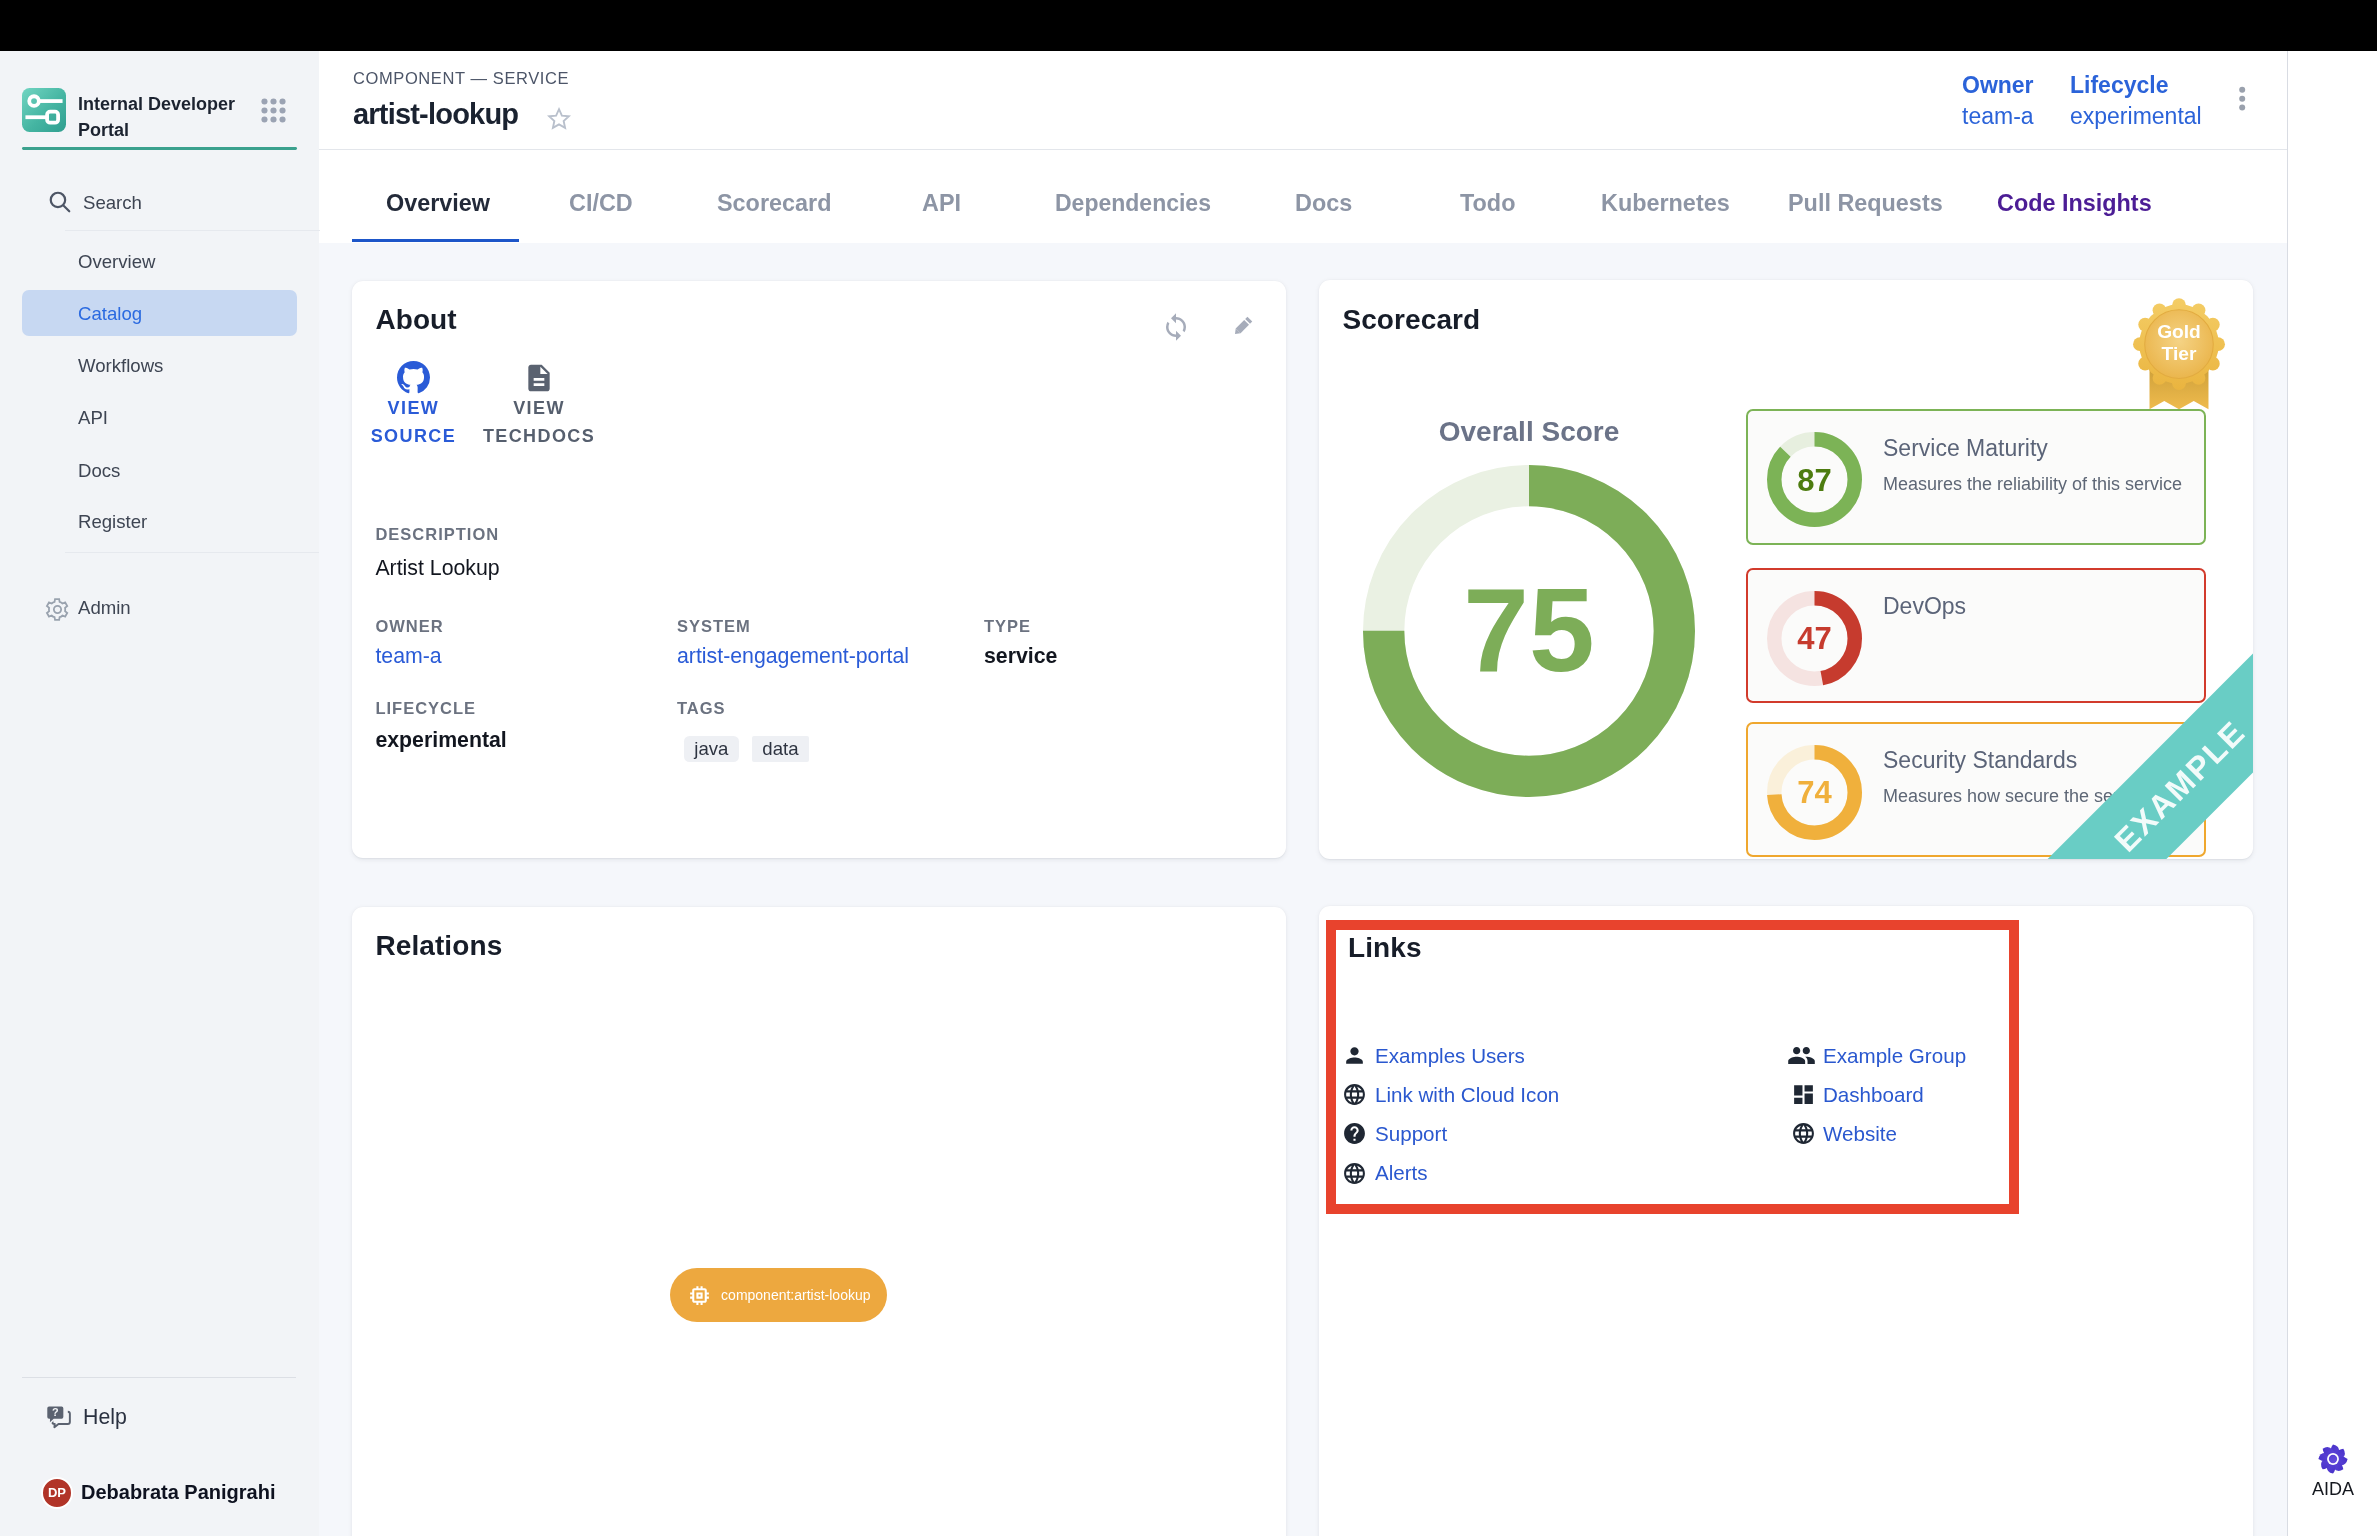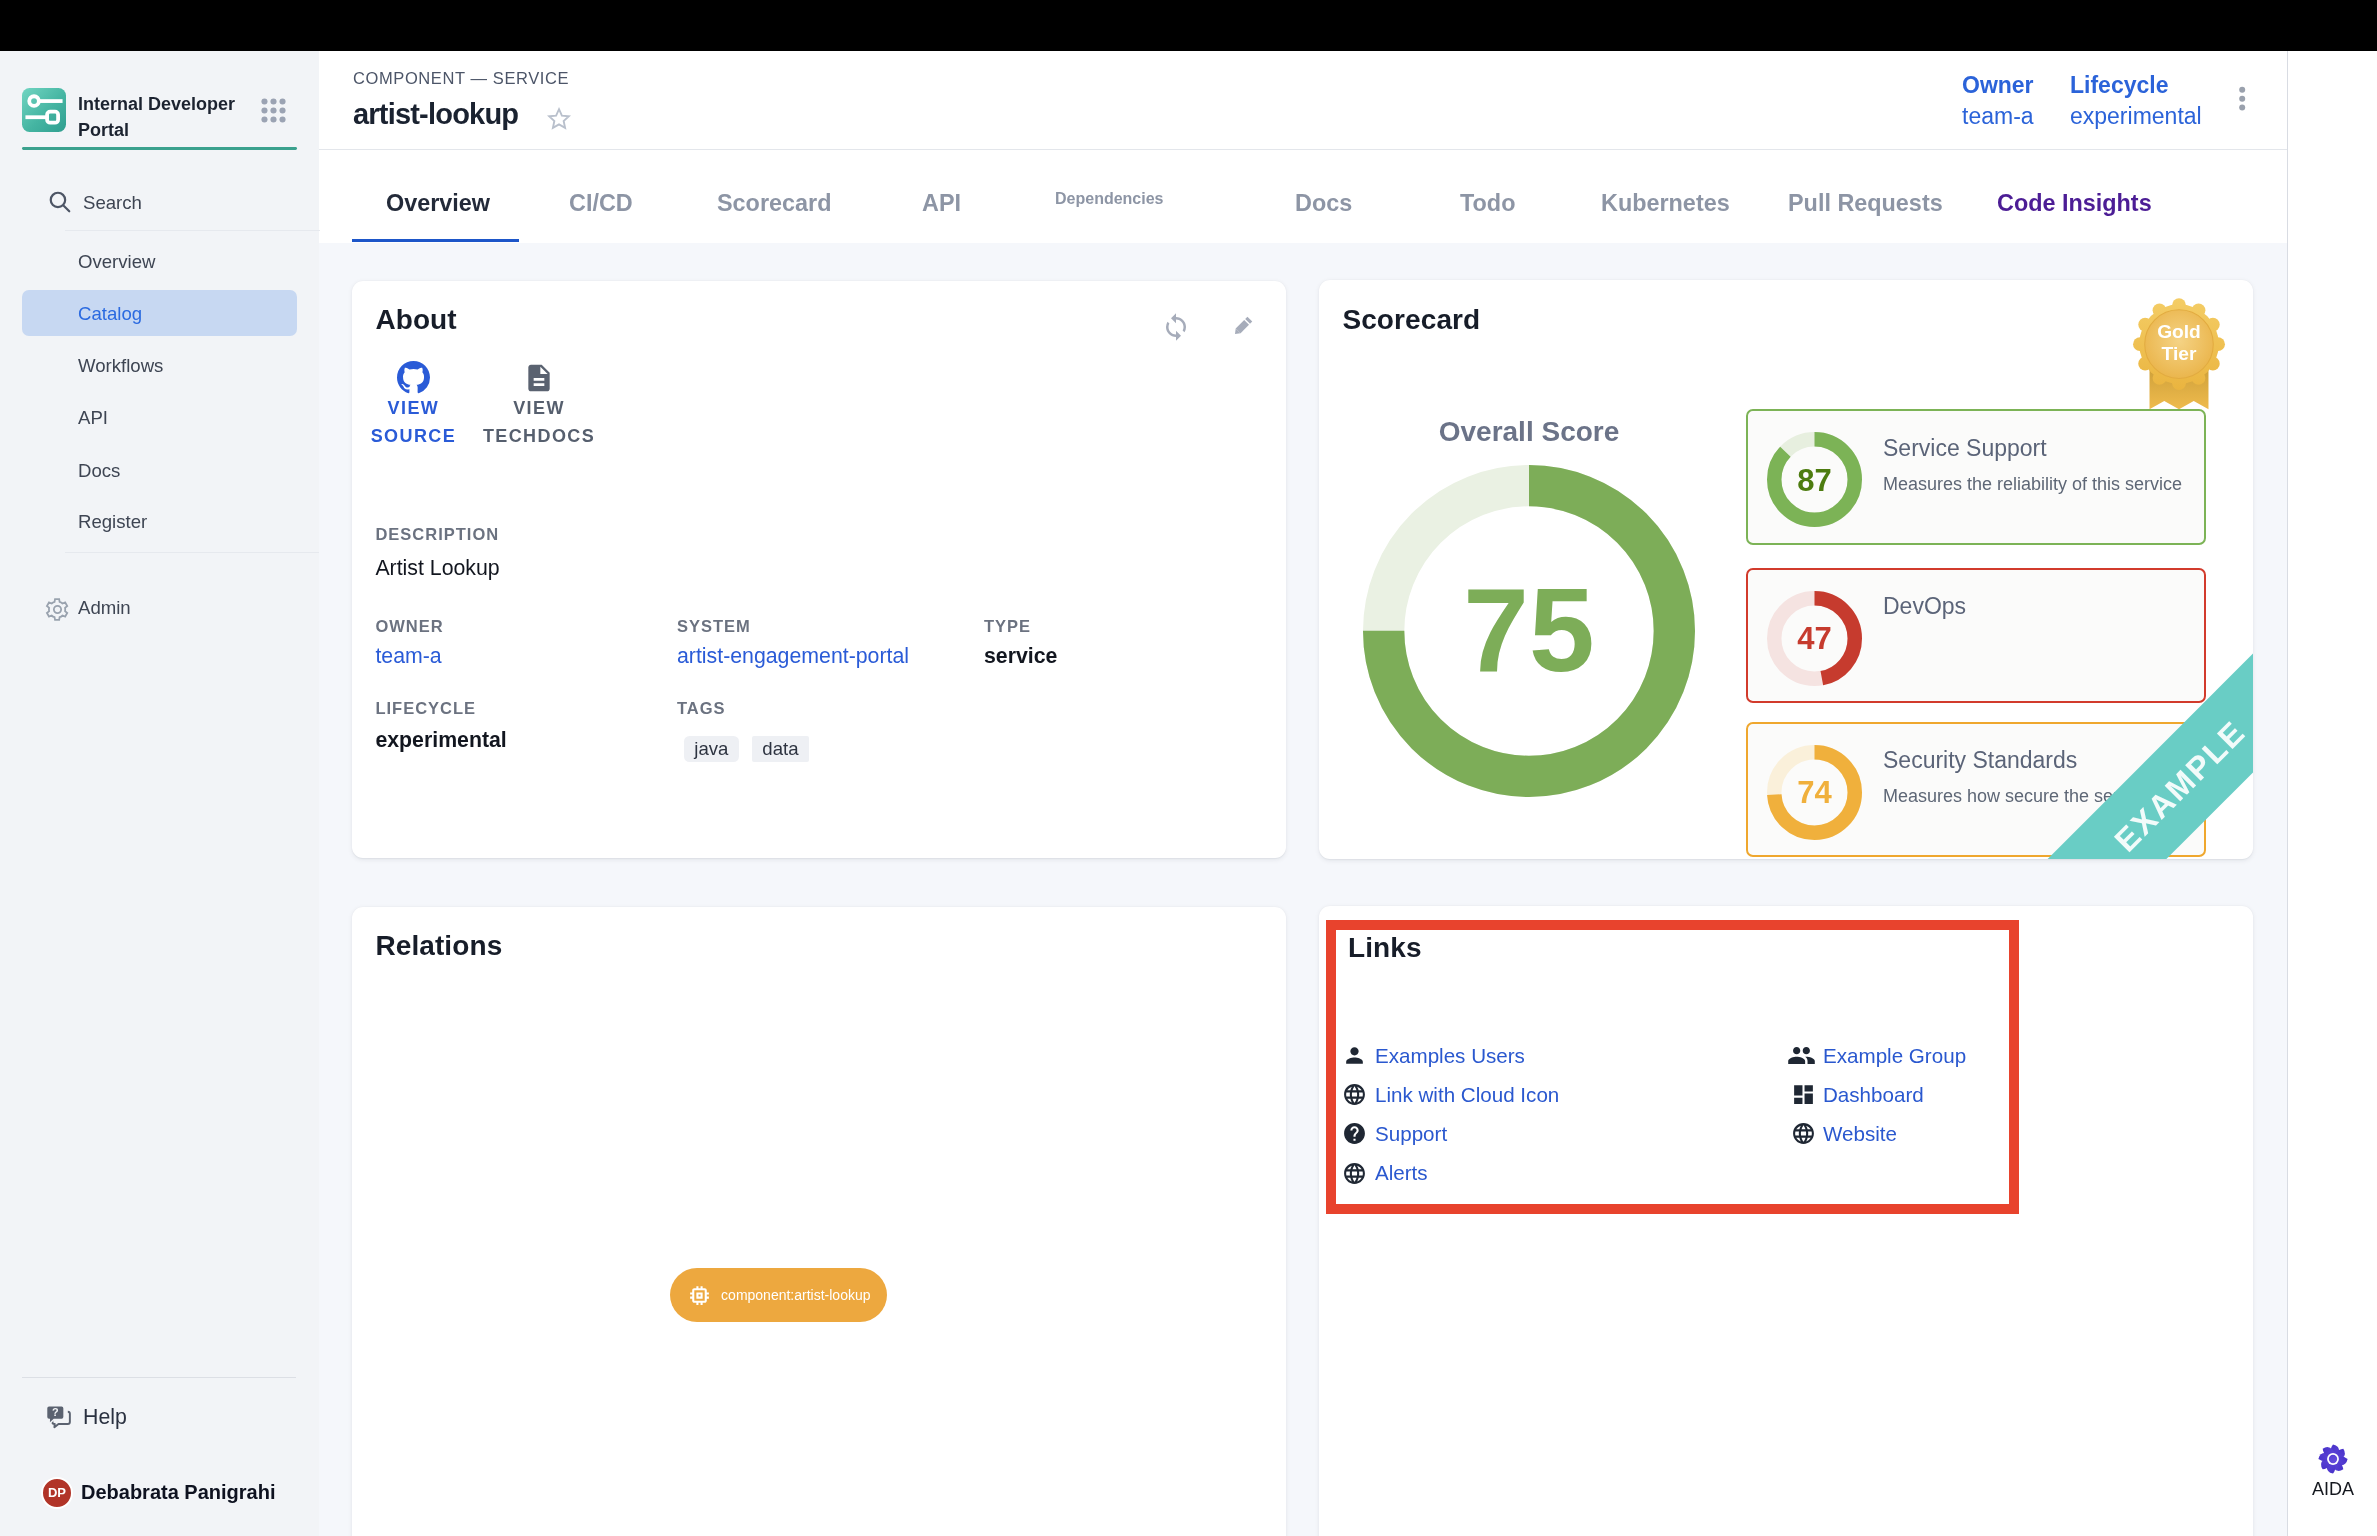--- a/index.html
+++ b/index.html
@@ -135,21 +135,21 @@
       <circle cx="9" cy="23" r="4.4"></circle>
       <circle cx="9" cy="36" r="4.4"></circle>
     </g>
 </svg>
 <div class="abs" style="left:319px;top:149px;width:1968px;height:1.4px;background:#e3e6eb"></div>
 
 <div class="abs" style="left:386px;top:190px;font-size:23.4px;font-weight:700;color:#232a39">Overview</div>
 <div class="abs" style="left:569px;top:190px;font-size:23.4px;font-weight:600;color:#8d95a5">CI/CD</div>
 <div class="abs" style="left:717px;top:190px;font-size:23.4px;font-weight:600;color:#8d95a5">Scorecard</div>
 <div class="abs" style="left:922px;top:190px;font-size:23.4px;font-weight:600;color:#8d95a5">API</div>
-<div class="abs" style="left:1055px;top:190px;font-size:16px;font-weight:600;color:#8d95a5">Dependencies</div>
+<div class="abs" style="left:1055px;top:190px;font-size:23px;font-weight:600;color:#8d95a5">Dependencies</div>
 <div class="abs" style="left:1295px;top:190px;font-size:23.4px;font-weight:600;color:#8d95a5">Docs</div>
 <div class="abs" style="left:1460px;top:190px;font-size:23.4px;font-weight:600;color:#8d95a5">Todo</div>
 <div class="abs" style="left:1601px;top:190px;font-size:23.4px;font-weight:600;color:#8d95a5">Kubernetes</div>
 <div class="abs" style="left:1788px;top:190px;font-size:23.4px;font-weight:600;color:#8d95a5">Pull Requests</div>
 <div class="abs" style="left:1997px;top:190px;font-size:23.4px;font-weight:700;color:#4c1d95">Code Insights</div>
 <div class="abs" style="left:352px;top:239px;width:167px;height:3.4px;background:#1d56c9"></div>
 
 <div class="abs" style="left:319px;top:243px;width:1968px;height:1294px;background:#f5f7fb"></div>
 
 <div class="card" style="left:352px;top:281px;width:934px;height:577px">
@@ -241,21 +241,21 @@
     <text x="70" y="64" text-anchor="middle" font-size="28" font-weight="bold" fill="#fff" font-family="Liberation Sans">Gold</text>
     <text x="70" y="96" text-anchor="middle" font-size="28" font-weight="bold" fill="#fff" font-family="Liberation Sans">Tier</text>
   </svg>
 
   <div class="abs" style="left:427px;top:129px;width:460px;height:136px;border:2.1px solid #7cb356;border-radius:6.9px;background:#fbfbfa">
     <svg class="abs" style="left:19px;top:21.3px" width="95" height="95" viewBox="0 0 138 138">
       <circle cx="69" cy="69" r="58.5" fill="none" stroke="#e7efdf" stroke-width="21"></circle>
       <circle cx="69" cy="69" r="58.5" fill="none" stroke="#7cb356" stroke-width="21" stroke-dasharray="319.8 367.6" transform="rotate(-90 69 69)"></circle>
     </svg>
     <div class="abs" style="left:19px;top:54px;width:95px;text-align:center;font-size:31px;font-weight:700;color:#4d7c0f;line-height:31px">87</div>
-    <div class="abs" style="left:135px;top:24px;font-size:23px;color:#5b6478">Service Support</div>
+    <div class="abs" style="left:135px;top:24px;font-size:23px;color:#5b6478">Service Maturity</div>
     <div class="abs" style="left:135px;top:63px;font-size:18px;color:#5e6776;white-space:nowrap">Measures the reliability of this service</div>
   </div>
   <div class="abs" style="left:427px;top:288px;width:460px;height:135px;border:2.1px solid #d23b2c;border-radius:6.9px;background:#fbfbfa">
     <svg class="abs" style="left:19px;top:20.6px" width="95" height="95" viewBox="0 0 138 138">
       <circle cx="69" cy="69" r="58.5" fill="none" stroke="#f5e3e1" stroke-width="21"></circle>
       <circle cx="69" cy="69" r="58.5" fill="none" stroke="#c63b2e" stroke-width="21" stroke-dasharray="172.8 367.6" transform="rotate(-90 69 69)"></circle>
     </svg>
     <div class="abs" style="left:19px;top:53px;width:95px;text-align:center;font-size:31px;font-weight:700;color:#c63b2e;line-height:31px">47</div>
     <div class="abs" style="left:135px;top:23.4px;font-size:23px;color:#5b6478">DevOps</div>
   </div>

